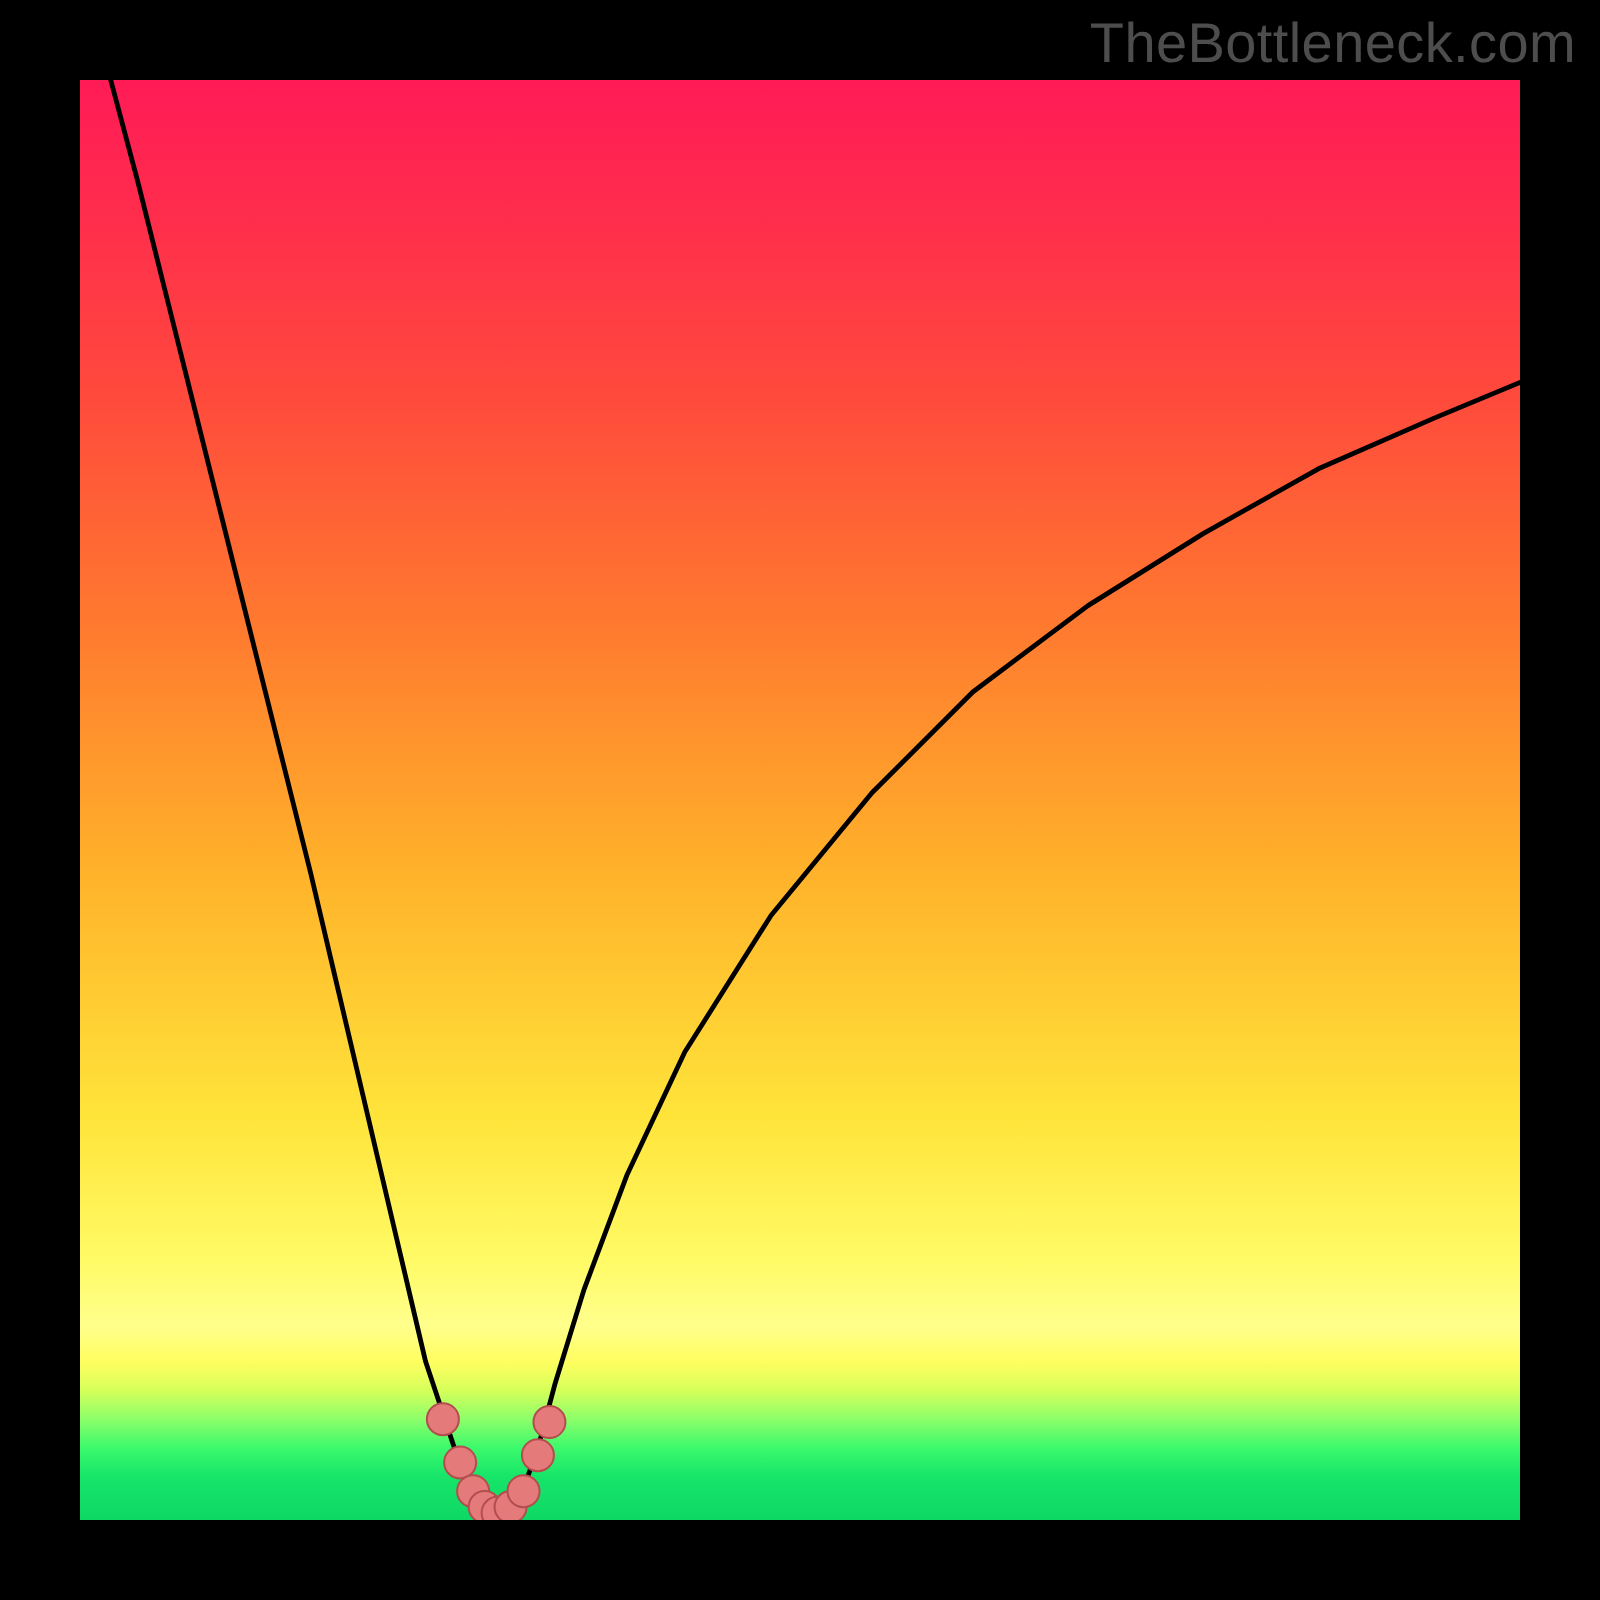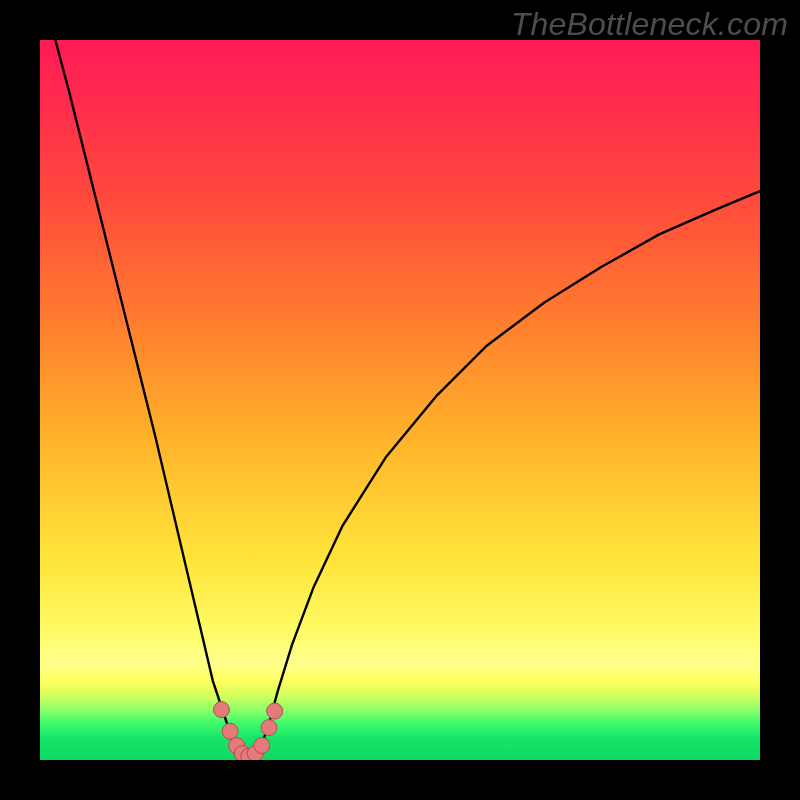--- a/index.html
+++ b/index.html
@@ -46,25 +46,24 @@
     left: 40px;
     top: 40px;
     width: 720px;
     height: 720px;
   }
   .attribution {
     position: absolute;
     top: 6px;
     right: 12px;
     color: #4d4d4d;
-    font-size: 32px;
+    font-size: 28px;
     font-weight: 400;
     letter-spacing: 0.2px;
     user-select: none;
-    font-style: italic;
   }
 </style>
 </head>
 <body>
 
 <div class="stage">
 
   <div class="plot-bg"></div>
 
   <svg class="plot-svg" viewBox="0 0 720 720" preserveAspectRatio="none">

